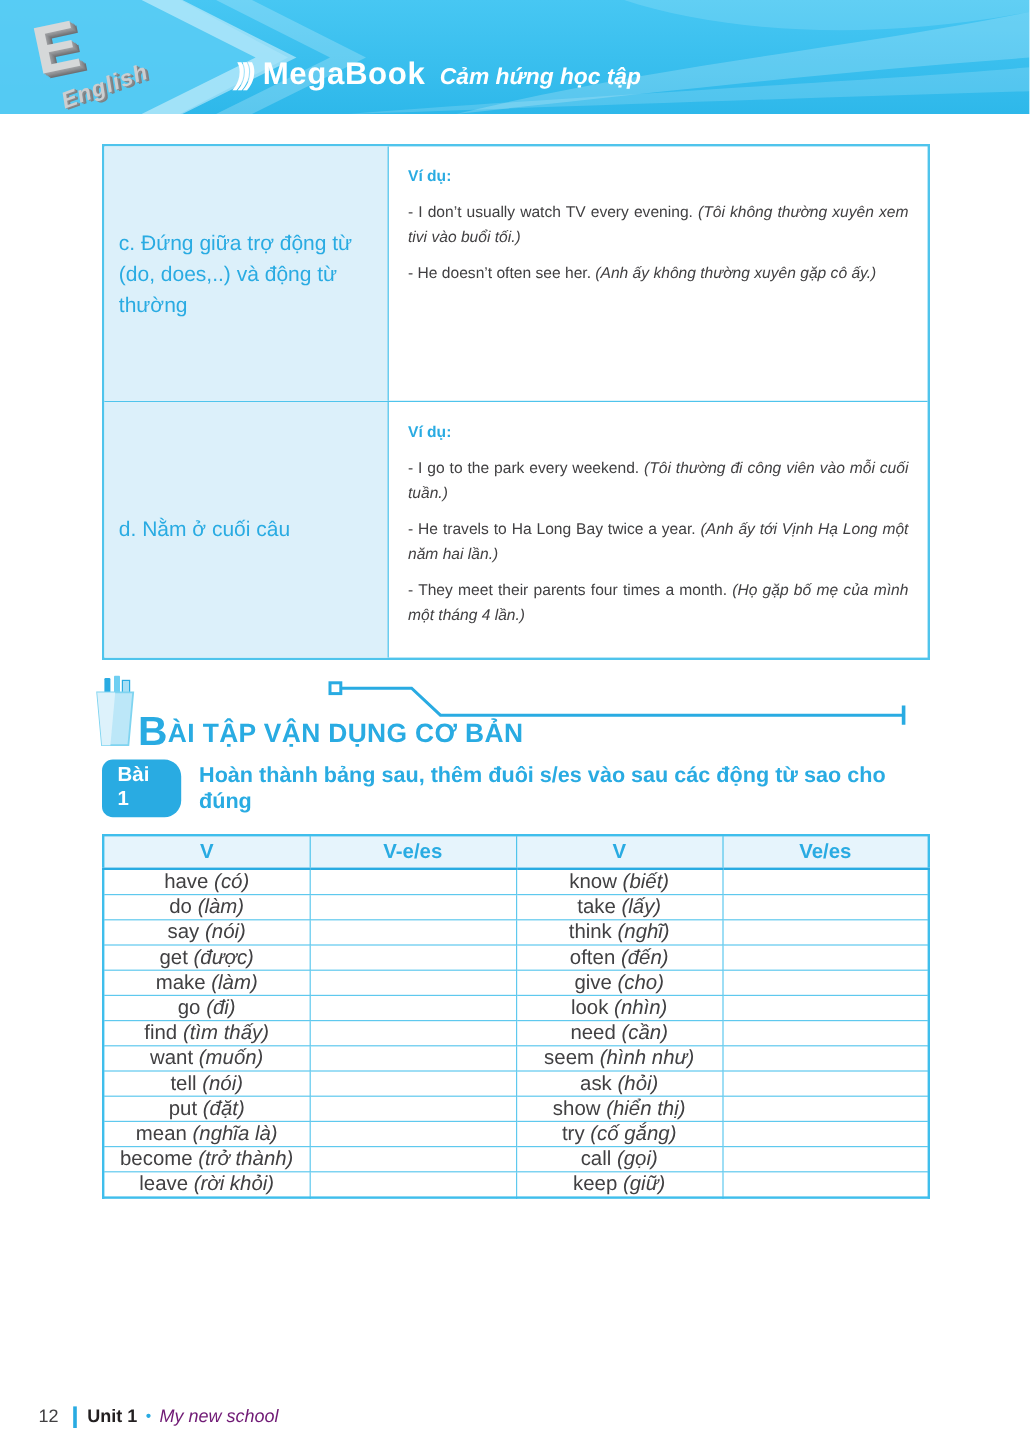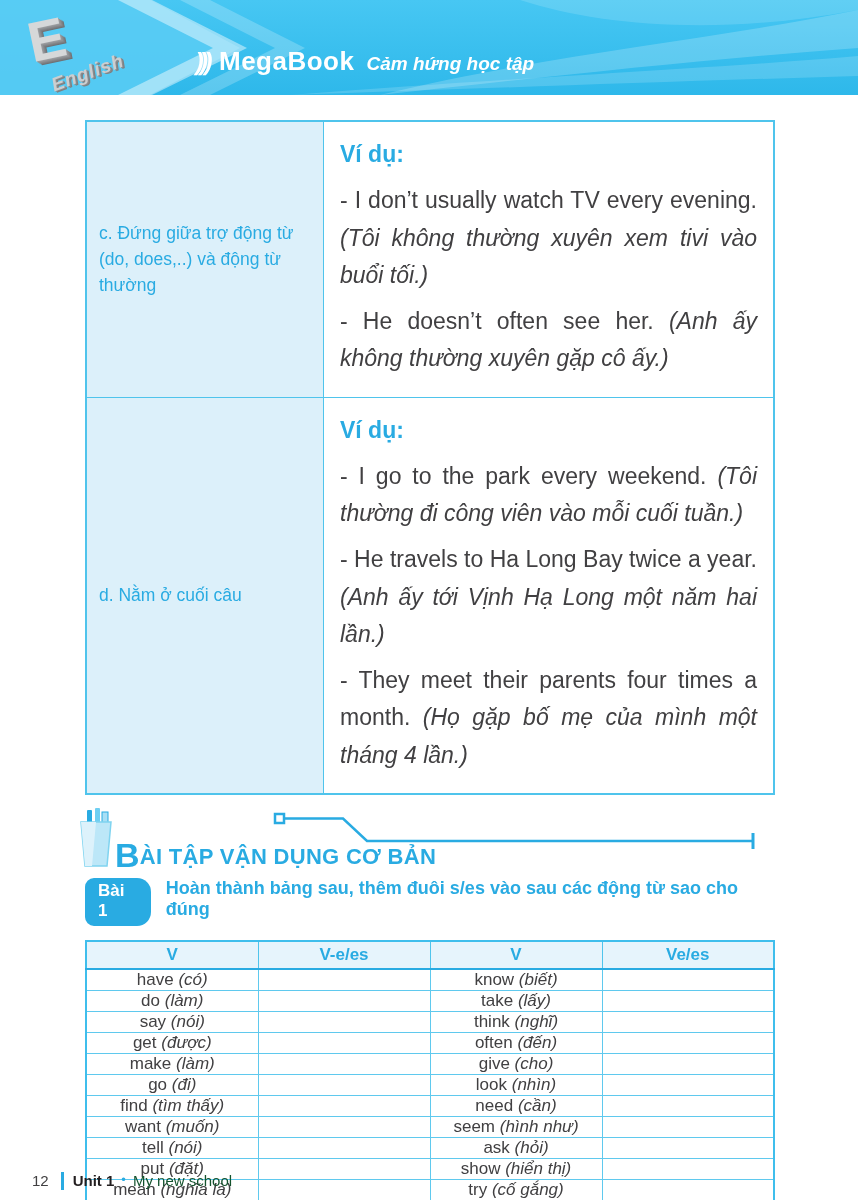--- a/index.html
+++ b/index.html
@@ -32,34 +32,34 @@
 
   
   .gtable { border:2px solid #4FC4EC; }
   .grow { display:flex; border-bottom:1px solid #4FC4EC; min-height:213px; }
   .grow:last-child { border-bottom:none; }
   .gleft {
     width:237px; flex:0 0 237px; background:#DCF0FA; color:#29ABE2;
     font-size:17.5px; line-height:1.5; display:flex; align-items:center;
     padding:10px 10px 10px 12px; border-right:1px solid #4FC4EC;
   }
-  .gright { flex:1; padding:8px 16px 10px 16px; font-size:23px; line-height:1.62; text-align:justify; }
+  .gright { flex:1; padding:8px 16px 10px 16px; font-size:13px; line-height:1.62; text-align:justify; }
   .vi-du { color:#29ABE2; font-weight:bold; margin:6px 0 0 0; text-align:left; }
   .gright p.example { margin:9px 0; }
   .vi { font-style:italic; }
 
   
   .section-head { position:relative; margin-top:15px; height:62px; }
   .section-icon { position:absolute; left:-10px; top:-2px; }
   .section-title { position:absolute; left:30px; top:16px; color:#29ABE2; font-weight:bold; font-size:22px; letter-spacing:.3px;margin-top:10px; }
   .section-title .initial { font-size:34px; vertical-align:-3px; }
   .section-connector { position:absolute; left:188px; top:0px; }
 
   
-  .exercise-head { display:flex; align-items:flex-start; margin-top:6px; }
+  .exercise-head { display:flex; align-items:center; margin-top:6px; }
   .bai-badge {
     background:#29ABE2; color:#fff; font-weight:bold; font-size:17px;
     padding:3px 13px 5px 13px; border-radius:9px 14px 14px 9px;
   }
   .instruction { color:#29ABE2; font-weight:bold; font-size:18px; margin-left:15px; }
 
   
   table.vtable { border-collapse:collapse; width:690px; margin-top:14px; border:2px solid #3FBEEC; }
   table.vtable col { width:25%; }
   table.vtable th {
@@ -70,21 +70,21 @@
     height:19px; font-size:17px; color:#414042; text-align:center;
     border:1px solid #5FC9EE; padding:0 4px;
   }
 
   
   .footer { position:absolute; left:32px; top:1172px; display:flex; align-items:flex-start; font-size:15px; }
   .footer .page-num { color:#414042; }
   .footer .bar { width:3px; height:18px; background:#29ABE2; margin:0 9px 0 12px; }
   .footer .unit { font-weight:bold; color:#231F20; }
   .footer .dot { color:#29ABE2; margin:0 7px; font-size:13px; }
-  .footer .unit-title { color:#14532d; }
+  .footer .unit-title { color:#701a75;font-style:italic; }
 </style>
 </head>
 <body>
 
 <div class="banner">
   <svg class="bg" width="858" height="95" viewBox="0 0 858 95">
     <defs>
       <linearGradient id="bannerGrad" x1="0" y1="0" x2="0" y2="1">
         <stop offset="0" stop-color="#47C7F3"></stop>
         <stop offset="1" stop-color="#2EB8EA"></stop>

